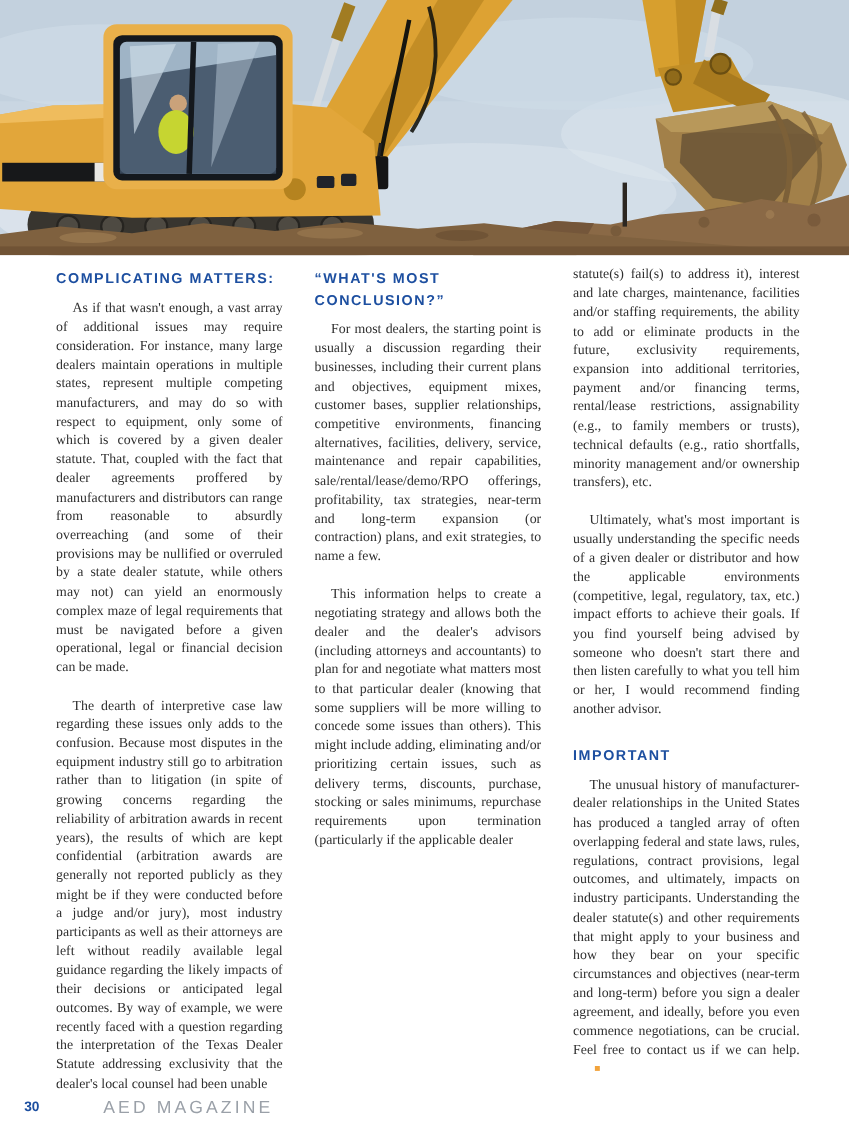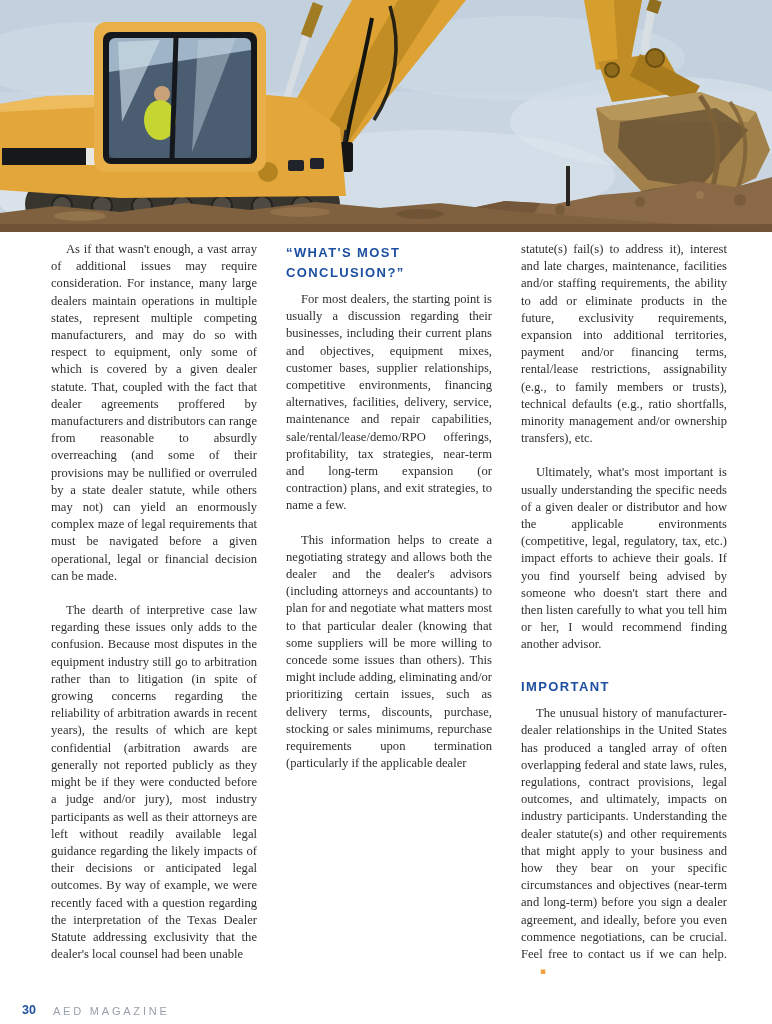--- a/index.html
+++ b/index.html
@@ -36,24 +36,24 @@
 
   .endmark {
     display:inline-block; color:#f2a33c; font-size:9px;
     padding-left:4px; vertical-align:1px;
     font-family:"DejaVu Sans", sans-serif;
   }
 
   .footer {
     position:absolute; left:22px; bottom:7px;
     font-family:"Liberation Sans", sans-serif;
-    display:flex; align-items:flex-end; gap:17px;
+    display:flex; align-items:flex-start; gap:17px;
   }
   .pagenum { font-weight:700; font-size:12.5px; color:#1d4fa0; }
-  .mag { font-size:11px; color:#9aa0a8; letter-spacing:2.8px; }
+  .mag { font-size:16px; color:#9aa0a8; letter-spacing:2.8px;margin-left:41px; }
 </style>
 </head>
 <body>
 
 <div class="page">
 
   <div class="photo">
     <svg width="772" height="232" viewBox="0 0 772 232" preserveAspectRatio="none">
 
       <g>
@@ -147,20 +147,21 @@
         <ellipse cx="80" cy="216" rx="26" ry="5" fill="#9d7c52" opacity="0.7"></ellipse>
         <ellipse cx="300" cy="212" rx="30" ry="5" fill="#9d7c52" opacity="0.6"></ellipse>
         <ellipse cx="420" cy="214" rx="24" ry="5" fill="#6d5134" opacity="0.8"></ellipse>
       </g>
     </svg>
   </div>
 
   <div class="content">
 
     <div class="col">
+      <h3 class="heading">COMPLICATING MATTERS:</h3>
       <p class="para">As if that wasn't enough, a vast array of additional issues may require consideration.  For instance, many large dealers maintain operations in multiple states, represent multiple competing manufacturers, and may do so with respect to equipment, only some of which is covered by a given dealer statute.  That, coupled with the fact that dealer agreements proffered by manufacturers and distributors can range from reasonable to absurdly overreaching (and some of their provisions may be nullified or overruled by a state dealer statute, while others may not) can yield an enormously complex maze of legal requirements that must be navigated before a given operational, legal or financial decision can be made.</p>
       <p class="para">The dearth of interpretive case law regarding these issues only adds to the confusion. Because most disputes in the equipment industry still go to arbitration rather than to litigation (in spite of growing concerns regarding the reliability of arbitration awards in recent years), the results of which are kept confidential (arbitration awards are generally not reported publicly as they might be if they were conducted before a judge and/or jury), most industry participants as well as their attorneys are left without readily available legal guidance regarding the likely impacts of their decisions or anticipated legal outcomes. By way of example, we were recently faced with a question regarding the interpretation of the Texas Dealer Statute addressing exclusivity that the dealer's local counsel had been unable</p>
     </div>
 
     <div class="col">
       <h3 class="heading">“WHAT'S MOST CONCLUSION?”</h3>
       <p class="para">For most dealers, the starting point is usually a discussion regarding their businesses, including their current plans and objectives, equipment mixes, customer bases, supplier relationships, competitive environments, financing alternatives, facilities, delivery, service, maintenance and repair capabilities, sale/rental/lease/demo/RPO offerings, profitability, tax strategies, near-term and long-term expansion (or contraction) plans, and exit strategies, to name a few.</p>
       <p class="para">This information helps to create a negotiating strategy and allows both the dealer and the dealer's advisors (including attorneys and accountants) to plan for and negotiate what matters most to that particular dealer (knowing that some suppliers will be more willing to concede some issues than others). This might include adding, eliminating and/or prioritizing certain issues, such as delivery terms, discounts, purchase, stocking or sales minimums, repurchase requirements upon termination (particularly if the applicable dealer</p>
     </div>
 

